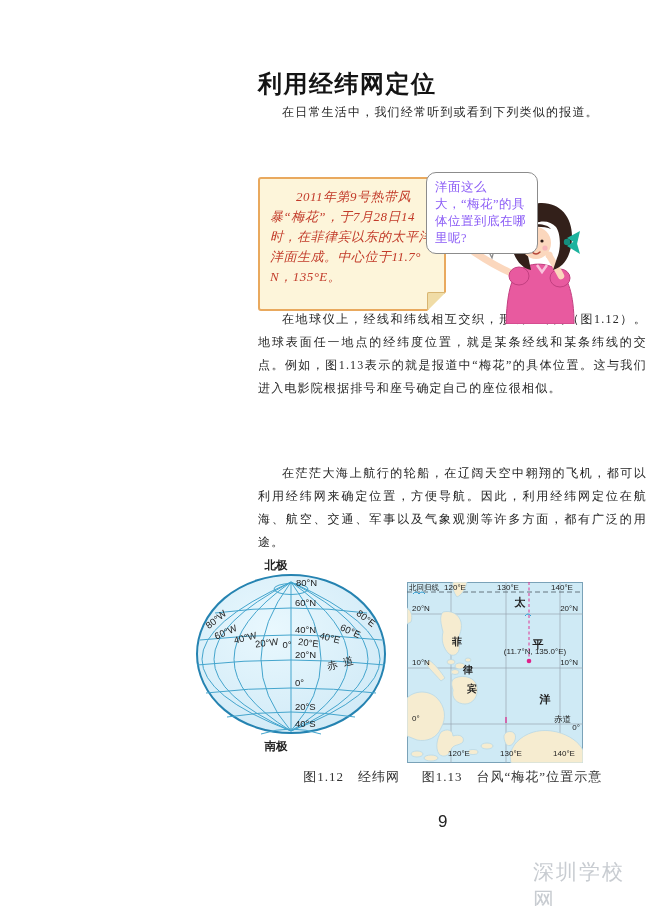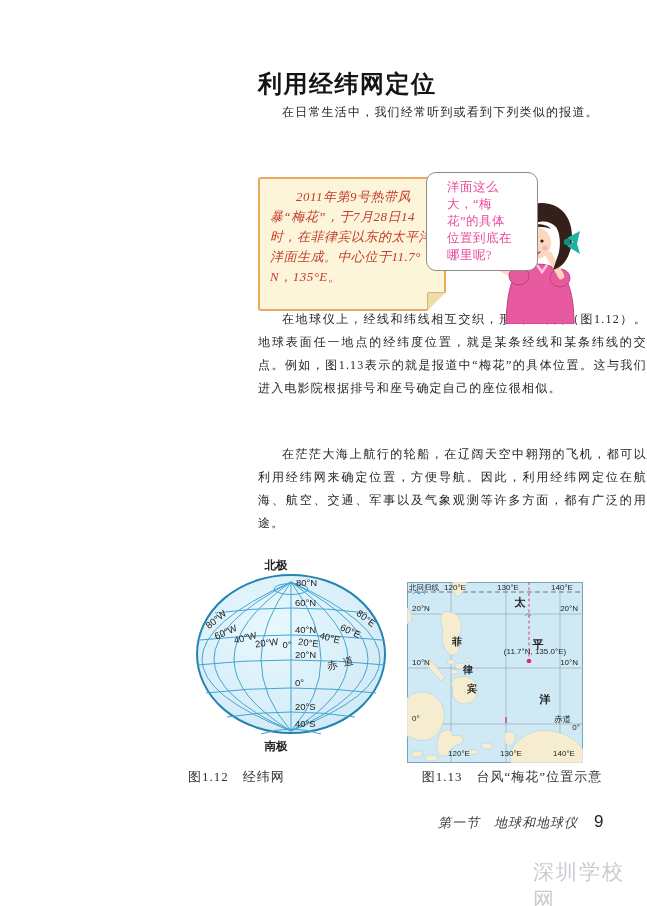--- a/index.html
+++ b/index.html
@@ -17,28 +17,28 @@
         font-style:italic;text-indent:2em;letter-spacing:0.5px;word-break:break-all;}
   .fold{right:-2px;bottom:-2px;width:19px;height:19px;}
   .fold .f-white{position:absolute;inset:0;background:#ffffff;
         clip-path:polygon(0 100%,100% 0,100% 100%);}
   .fold .f-flap{position:absolute;inset:0;background:#f0dca6;border-radius:2px;
         clip-path:polygon(0 100%,100% 0,0 0);box-shadow:inset 0 0 0 1px #d8b571;}
   
   .girl-wrap{left:424px;top:166px;width:222px;height:158px;}
   .bubble{position:absolute;left:2px;top:6px;width:112px;box-sizing:border-box;
           background:#fff;border:1.5px solid #8c8c8c;border-radius:10px;
-          padding:6px 20px;font-size:12.5px;line-height:17px;color:#ec4899;
+          padding:6px 8px;font-size:12.5px;line-height:17px;color:#8b5cf6;
           letter-spacing:0.5px;word-break:break-all;z-index:2;}
   .girl-svg{position:absolute;inset:0;z-index:1;}
   
   .globe-svg{left:188px;top:556px;width:212px;height:218px;}
   .map-svg{left:407px;top:582px;width:176px;height:181px;}
   .cap{font-size:13px;color:#333;letter-spacing:1px;}
-  .cap112{left:188px;top:768px;width:212px;text-align:left;}
+  .cap112{left:188px;top:768px;width:212px;text-align:right;}
   .cap113{left:407px;top:768px;width:210px;text-align:center;}
   
   .footer{left:438px;top:812px;display:flex;align-items:baseline;gap:16px;}
   .footer .sec{font-style:italic;font-size:13px;color:#3a3a3a;letter-spacing:1px;}
   .footer .num{font-size:17px;color:#222;font-family:"Liberation Sans",sans-serif;}
   .watermark{left:533px;top:858px;font-size:21px;color:#c8ccd1;
              font-family:"Liberation Sans",sans-serif;letter-spacing:2px;}
   svg text{font-family:"Liberation Sans",sans-serif;fill:#222;}
 </style>
 </head>
@@ -83,21 +83,21 @@
     <path d="M108,86 Q112,90 116,86" stroke="#b5473a" stroke-width="1.4" fill="none" stroke-linecap="round"></path>
     <circle cx="125" cy="89" r="3.6" fill="#fbd7bd"></circle>
 
     <path d="M143,72 L156,65 L153,78 Z" fill="#1db39e"></path>
     <path d="M143,80 L156,88 L152,74 Z" fill="#1db39e"></path>
     <circle cx="143" cy="76" r="3.2" fill="#148f7e"></circle>
   </svg>
 </div>
 
 <div class="abs para" style="top:308px;">在地球仪上，经线和纬线相互交织，形成经纬网（图1.12）。地球表面任一地点的经纬度位置，就是某条经线和某条纬线的交点。例如，图1.13表示的就是报道中“梅花”的具体位置。这与我们进入电影院根据排号和座号确定自己的座位很相似。</div>
-<div class="abs para" style="top:443px;font-family:Liberation Serif, serif;">在茫茫大海上航行的轮船，在辽阔天空中翱翔的飞机，都可以利用经纬网来确定位置，方便导航。因此，利用经纬网定位在航海、航空、交通、军事以及气象观测等许多方面，都有广泛的用途。</div>
+<div class="abs para" style="top:462px;font-family:Liberation Serif, serif;">在茫茫大海上航行的轮船，在辽阔天空中翱翔的飞机，都可以利用经纬网来确定位置，方便导航。因此，利用经纬网定位在航海、航空、交通、军事以及气象观测等许多方面，都有广泛的用途。</div>
 
 <svg class="abs globe-svg" viewBox="0 0 212 218">
   <defs>
     <radialGradient id="gsea" cx="40%" cy="35%" r="75%">
       <stop offset="0%" stop-color="#e9f8fe"></stop>
         <stop offset="100%" stop-color="#cfe9f6"></stop>
     </radialGradient>
   </defs>
   <text x="88" y="13" font-size="11.5" font-weight="bold" text-anchor="middle">北极</text>
   <ellipse cx="103" cy="98" rx="94" ry="79" fill="url(#gsea)" stroke="#2583b1" stroke-width="2"></ellipse>
@@ -211,17 +211,16 @@
   </g>
   <g font-size="10" font-weight="bold" fill="#e0218a" text-anchor="middle">
     <text x="50" y="63">菲</text>
     <text x="61" y="91">律</text>
     <text x="65" y="110">宾</text>
   </g>
 </svg>
 <div class="abs cap cap113">图1.13　台风“梅花”位置示意</div>
 
 <div class="abs footer">
-  <span class="sec">第一节　地球和地球仪</span>
   <span class="num">9</span>
 </div>
 
 <div class="abs watermark">深圳学校网</div>
 
 </body></html>

